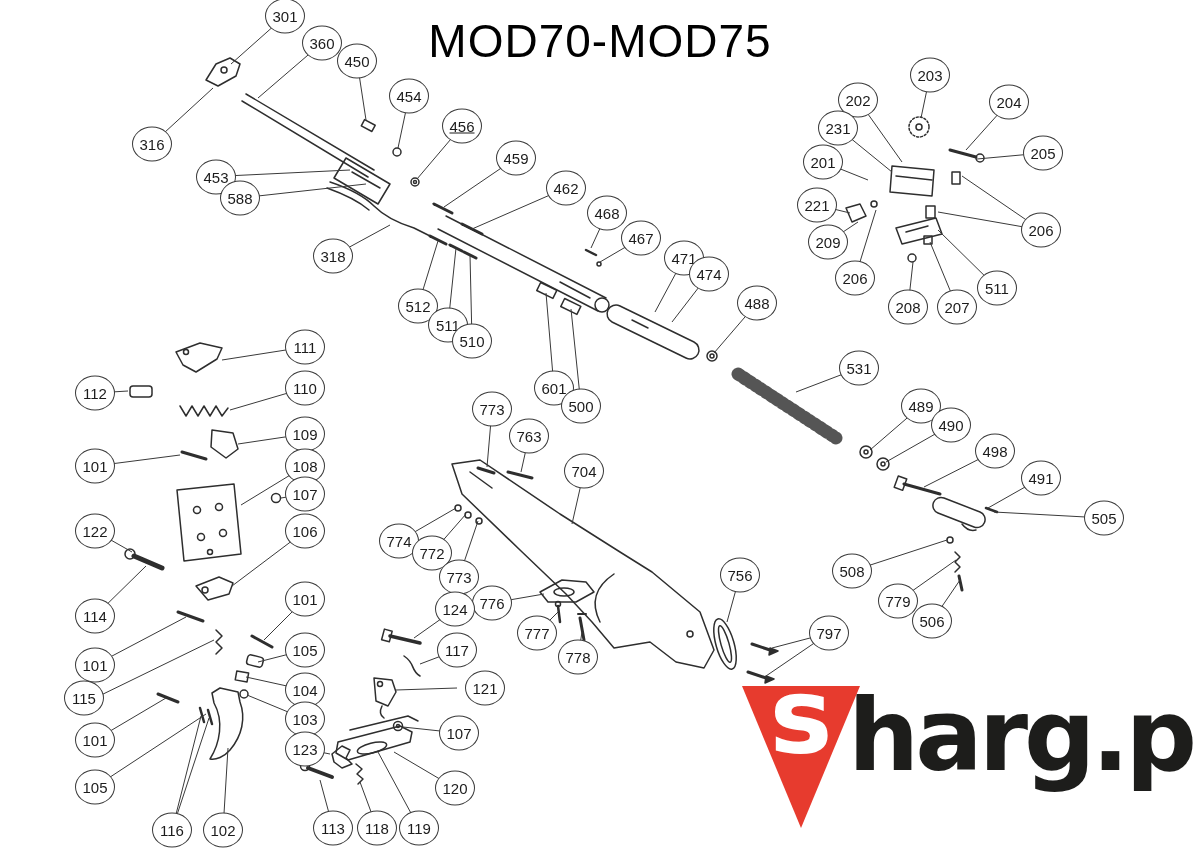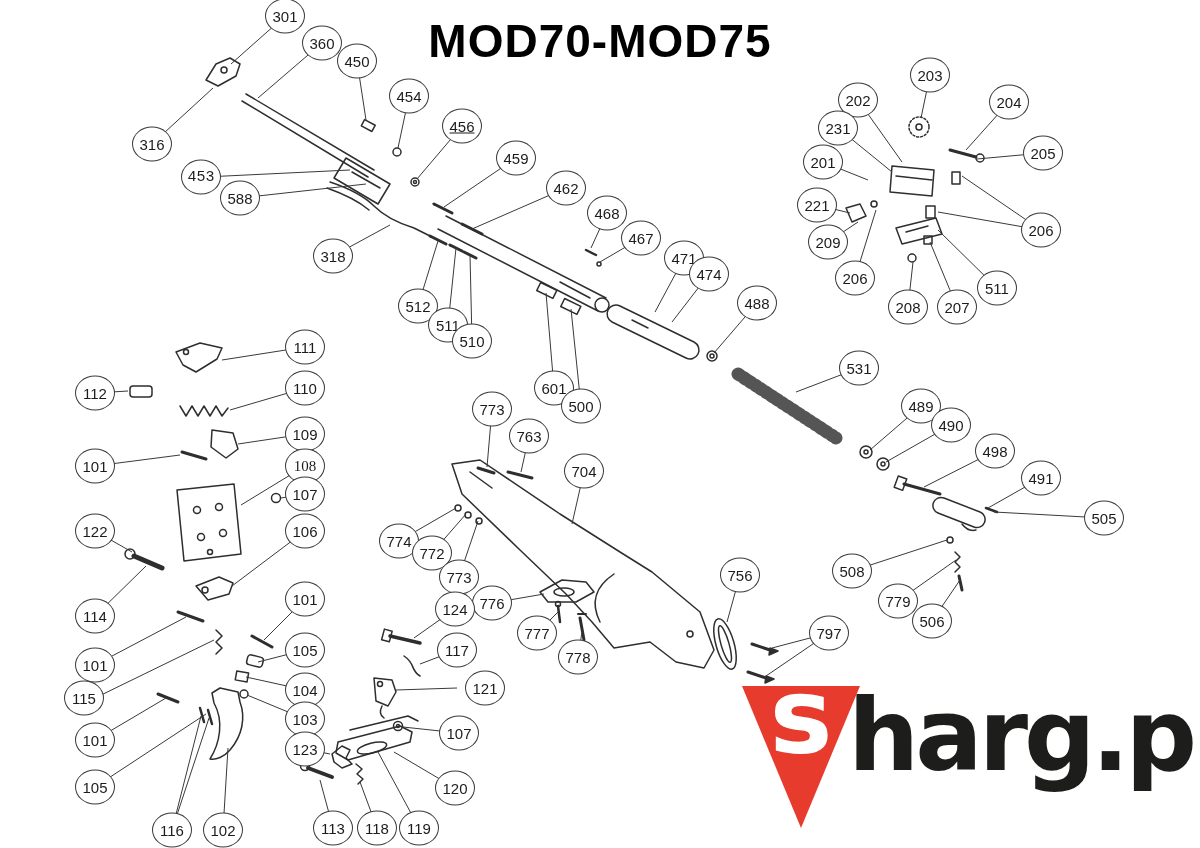--- a/index.html
+++ b/index.html
@@ -1,19 +1,19 @@
 <!DOCTYPE html>
 <html><head>
 <meta charset="utf-8">
 <style>
   html,body{margin:0;padding:0;background:#fff;}
   #page{position:relative;width:1200px;height:848px;background:#fff;overflow:hidden;
         font-family:"Liberation Sans","DejaVu Sans",sans-serif;}
   .title{position:absolute;left:0;top:14px;width:1200px;text-align:center;
-         font-size:46px;font-weight:bold;color:#000;letter-spacing:1px;}
+         font-size:46px;font-weight:normal;color:#000;letter-spacing:1px;}
   svg.canvas{position:absolute;left:0;top:0;}
   #parts *{vector-effect:non-scaling-stroke;}
   #parts{stroke:#2e2e2e;fill:none;stroke-width:1.5;stroke-linejoin:round;stroke-linecap:round;}
   #leader-lines line{stroke:#3a3a3a;stroke-width:1;}
   .callout{position:absolute;width:40px;height:35px;border:1.5px solid #3a3a3a;border-radius:50%;
            background:#fff;display:flex;align-items:center;justify-content:center;
            font-size:15px;color:#1c1c1c;transform:translate(-50%,-50%);box-sizing:border-box;}
   .logo{position:absolute;left:742px;top:686px;display:flex;align-items:flex-start;}
   .logo-tri{width:118px;height:142px;background:#e73b2e;clip-path:polygon(0 0,100% 0,50% 100%);
             position:relative;flex:none;}
@@ -293,21 +293,21 @@
       <div class="callout" style="left: 409px; top: 96px;">454</div>
       <div class="callout" style="left: 462px; top: 126px; text-decoration: underline;">456</div>
       <div class="callout" style="left: 516px; top: 158px;">459</div>
       <div class="callout" style="left: 566px; top: 188px;">462</div>
       <div class="callout" style="left: 607px; top: 213px;">468</div>
       <div class="callout" style="left: 641px; top: 238px;">467</div>
       <div class="callout" style="left: 684px; top: 258px;">471</div>
       <div class="callout" style="left: 709px; top: 274px;">474</div>
       <div class="callout" style="left: 757px; top: 303px;">488</div>
       <div class="callout" style="left: 152px; top: 144px;">316</div>
-      <div class="callout" style="left: 201px; top: 177px; font-family: Liberation Mono, monospace;">453</div>
+      <div class="callout" style="left: 216px; top: 177px;">453</div>
       <div class="callout" style="left: 240px; top: 198px;">588</div>
       <div class="callout" style="left: 333px; top: 256px;">318</div>
       <div class="callout" style="left: 418px; top: 306px;">512</div>
       <div class="callout" style="left: 448px; top: 325px;">511</div>
       <div class="callout" style="left: 472px; top: 341px;">510</div>
       <div class="callout" style="left: 554px; top: 388px;">601</div>
       <div class="callout" style="left: 581px; top: 406px;">500</div>
       <div class="callout" style="left: 930px; top: 75px;">203</div>
       <div class="callout" style="left: 858px; top: 100px;">202</div>
       <div class="callout" style="left: 1009px; top: 102px;">204</div>
@@ -328,21 +328,21 @@
       <div class="callout" style="left: 1041px; top: 478px; text-align: right;">491</div>
       <div class="callout" style="left: 1104px; top: 518px;">505</div>
       <div class="callout" style="left: 852px; top: 571px;">508</div>
       <div class="callout" style="left: 898px; top: 601px;">779</div>
       <div class="callout" style="left: 932px; top: 621px;">506</div>
       <div class="callout" style="left: 305px; top: 347px;">111</div>
       <div class="callout" style="left: 95px; top: 393px;">112</div>
       <div class="callout" style="left: 305px; top: 388px;">110</div>
       <div class="callout" style="left: 305px; top: 434px;">109</div>
       <div class="callout" style="left: 95px; top: 466px;">101</div>
-      <div class="callout" style="left: 305px; top: 466px; font-family: Liberation Serif, serif;">108</div>
+      <div class="callout" style="left: 305px; top: 466px;">108</div>
       <div class="callout" style="left: 305px; top: 494px;">107</div>
       <div class="callout" style="left: 305px; top: 531px;">106</div>
       <div class="callout" style="left: 95px; top: 531px;">122</div>
       <div class="callout" style="left: 95px; top: 616px;">114</div>
       <div class="callout" style="left: 305px; top: 599px;">101</div>
       <div class="callout" style="left: 95px; top: 665px;">101</div>
       <div class="callout" style="left: 305px; top: 650px;">105</div>
       <div class="callout" style="left: 84px; top: 698px;">115</div>
       <div class="callout" style="left: 305px; top: 690px;">104</div>
       <div class="callout" style="left: 95px; top: 740px;">101</div>

